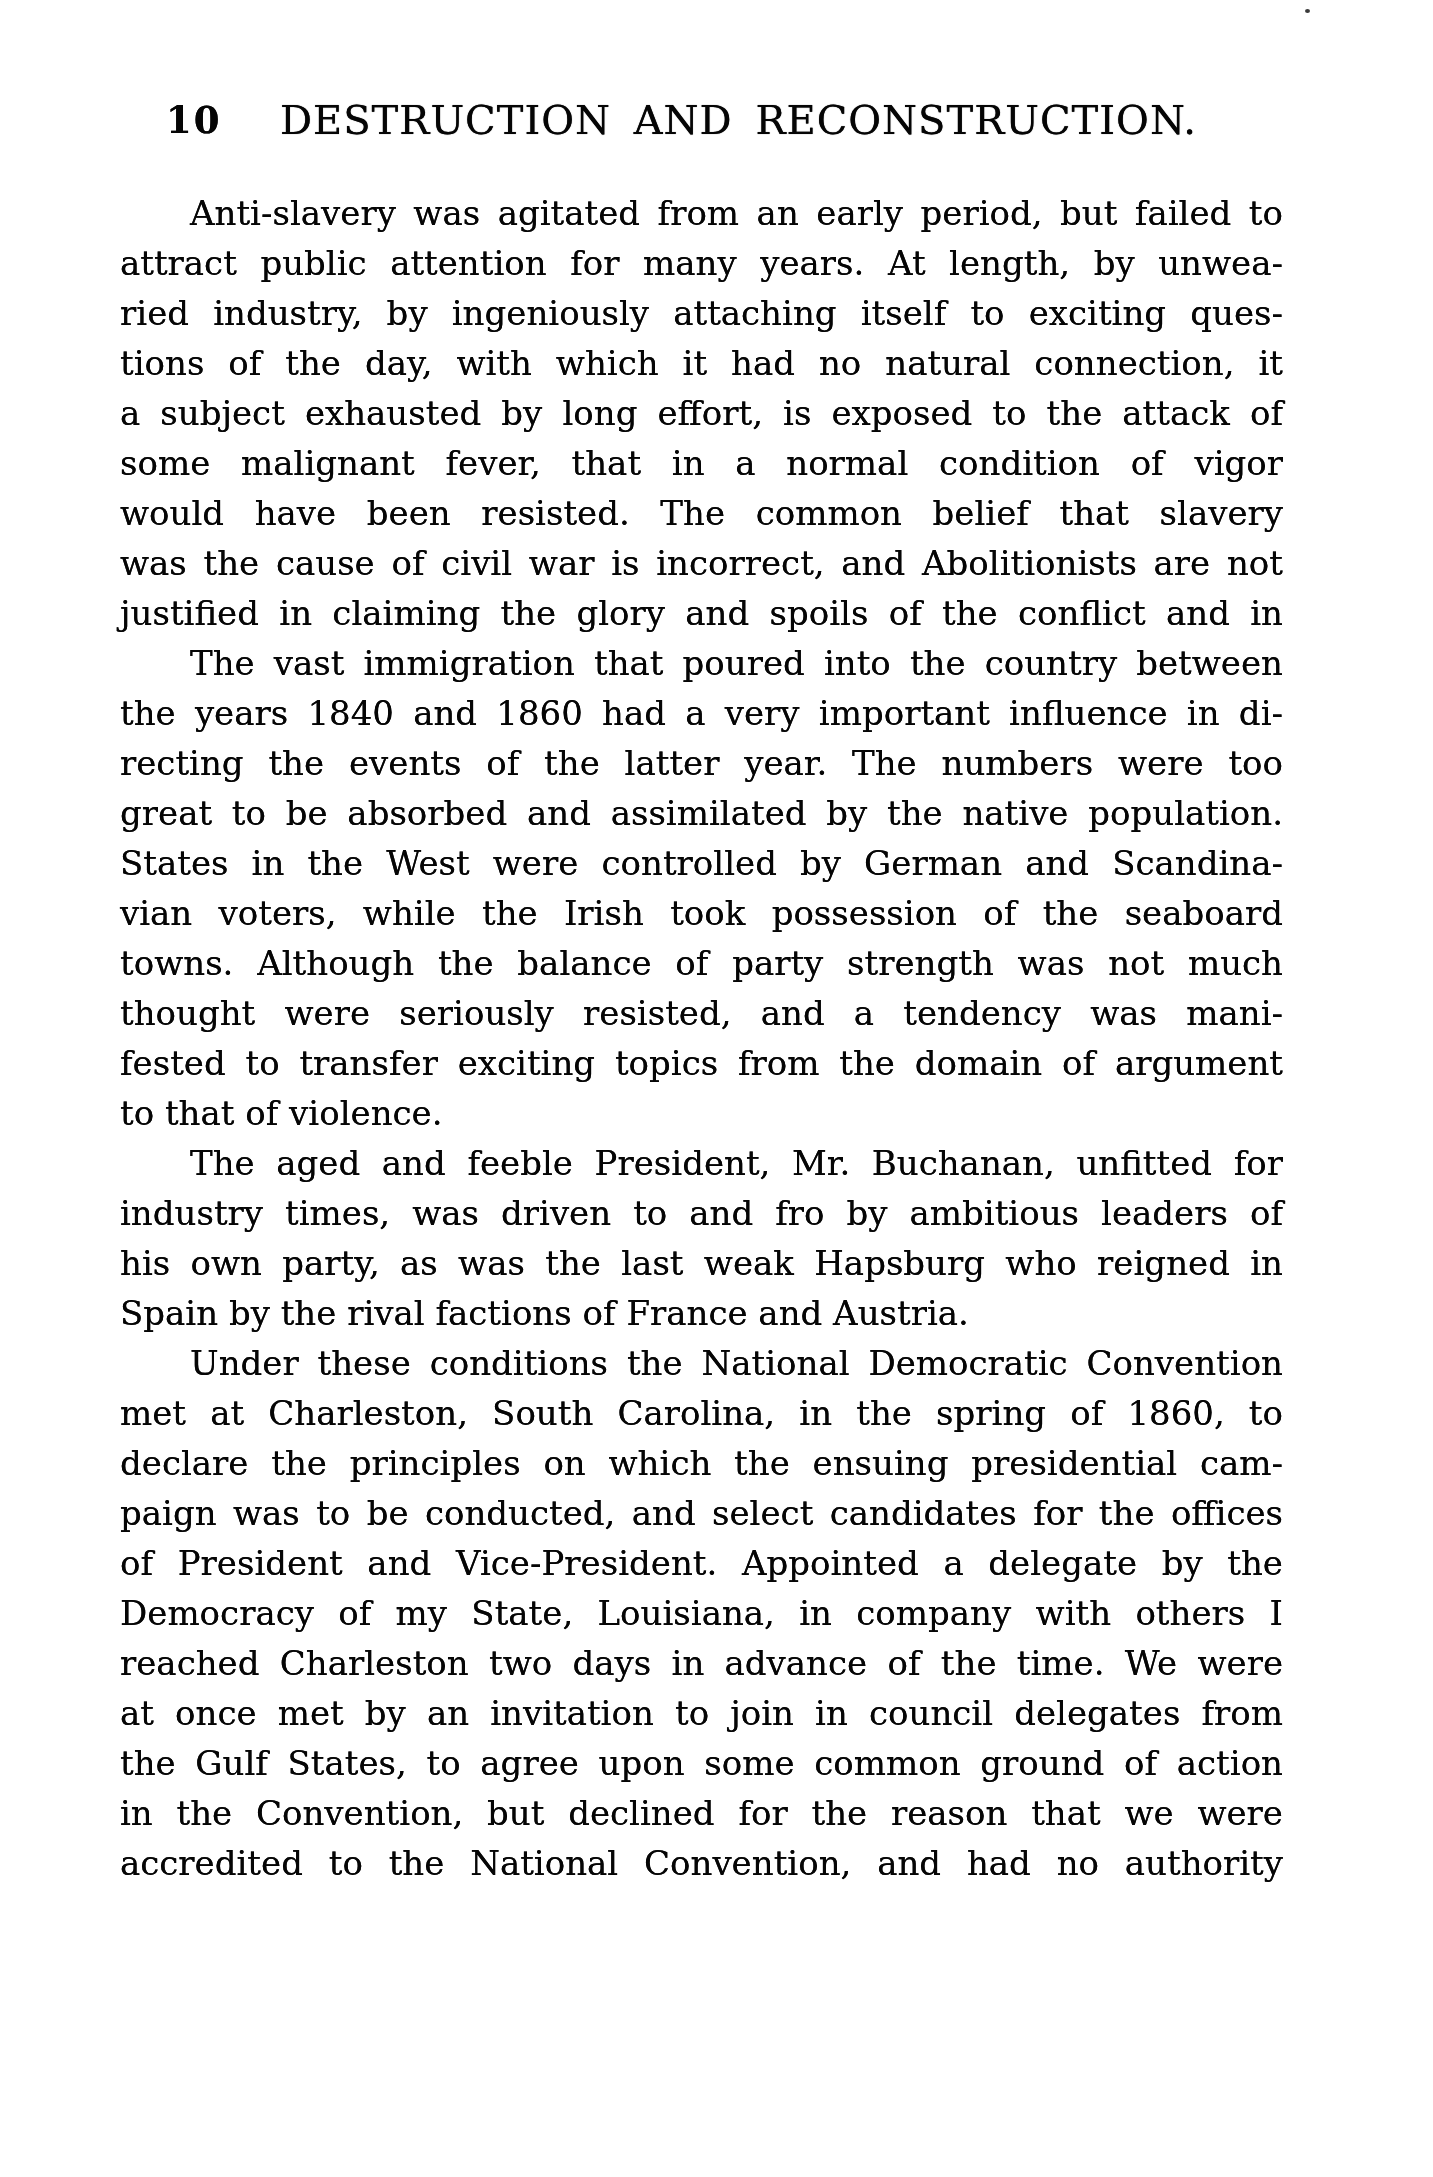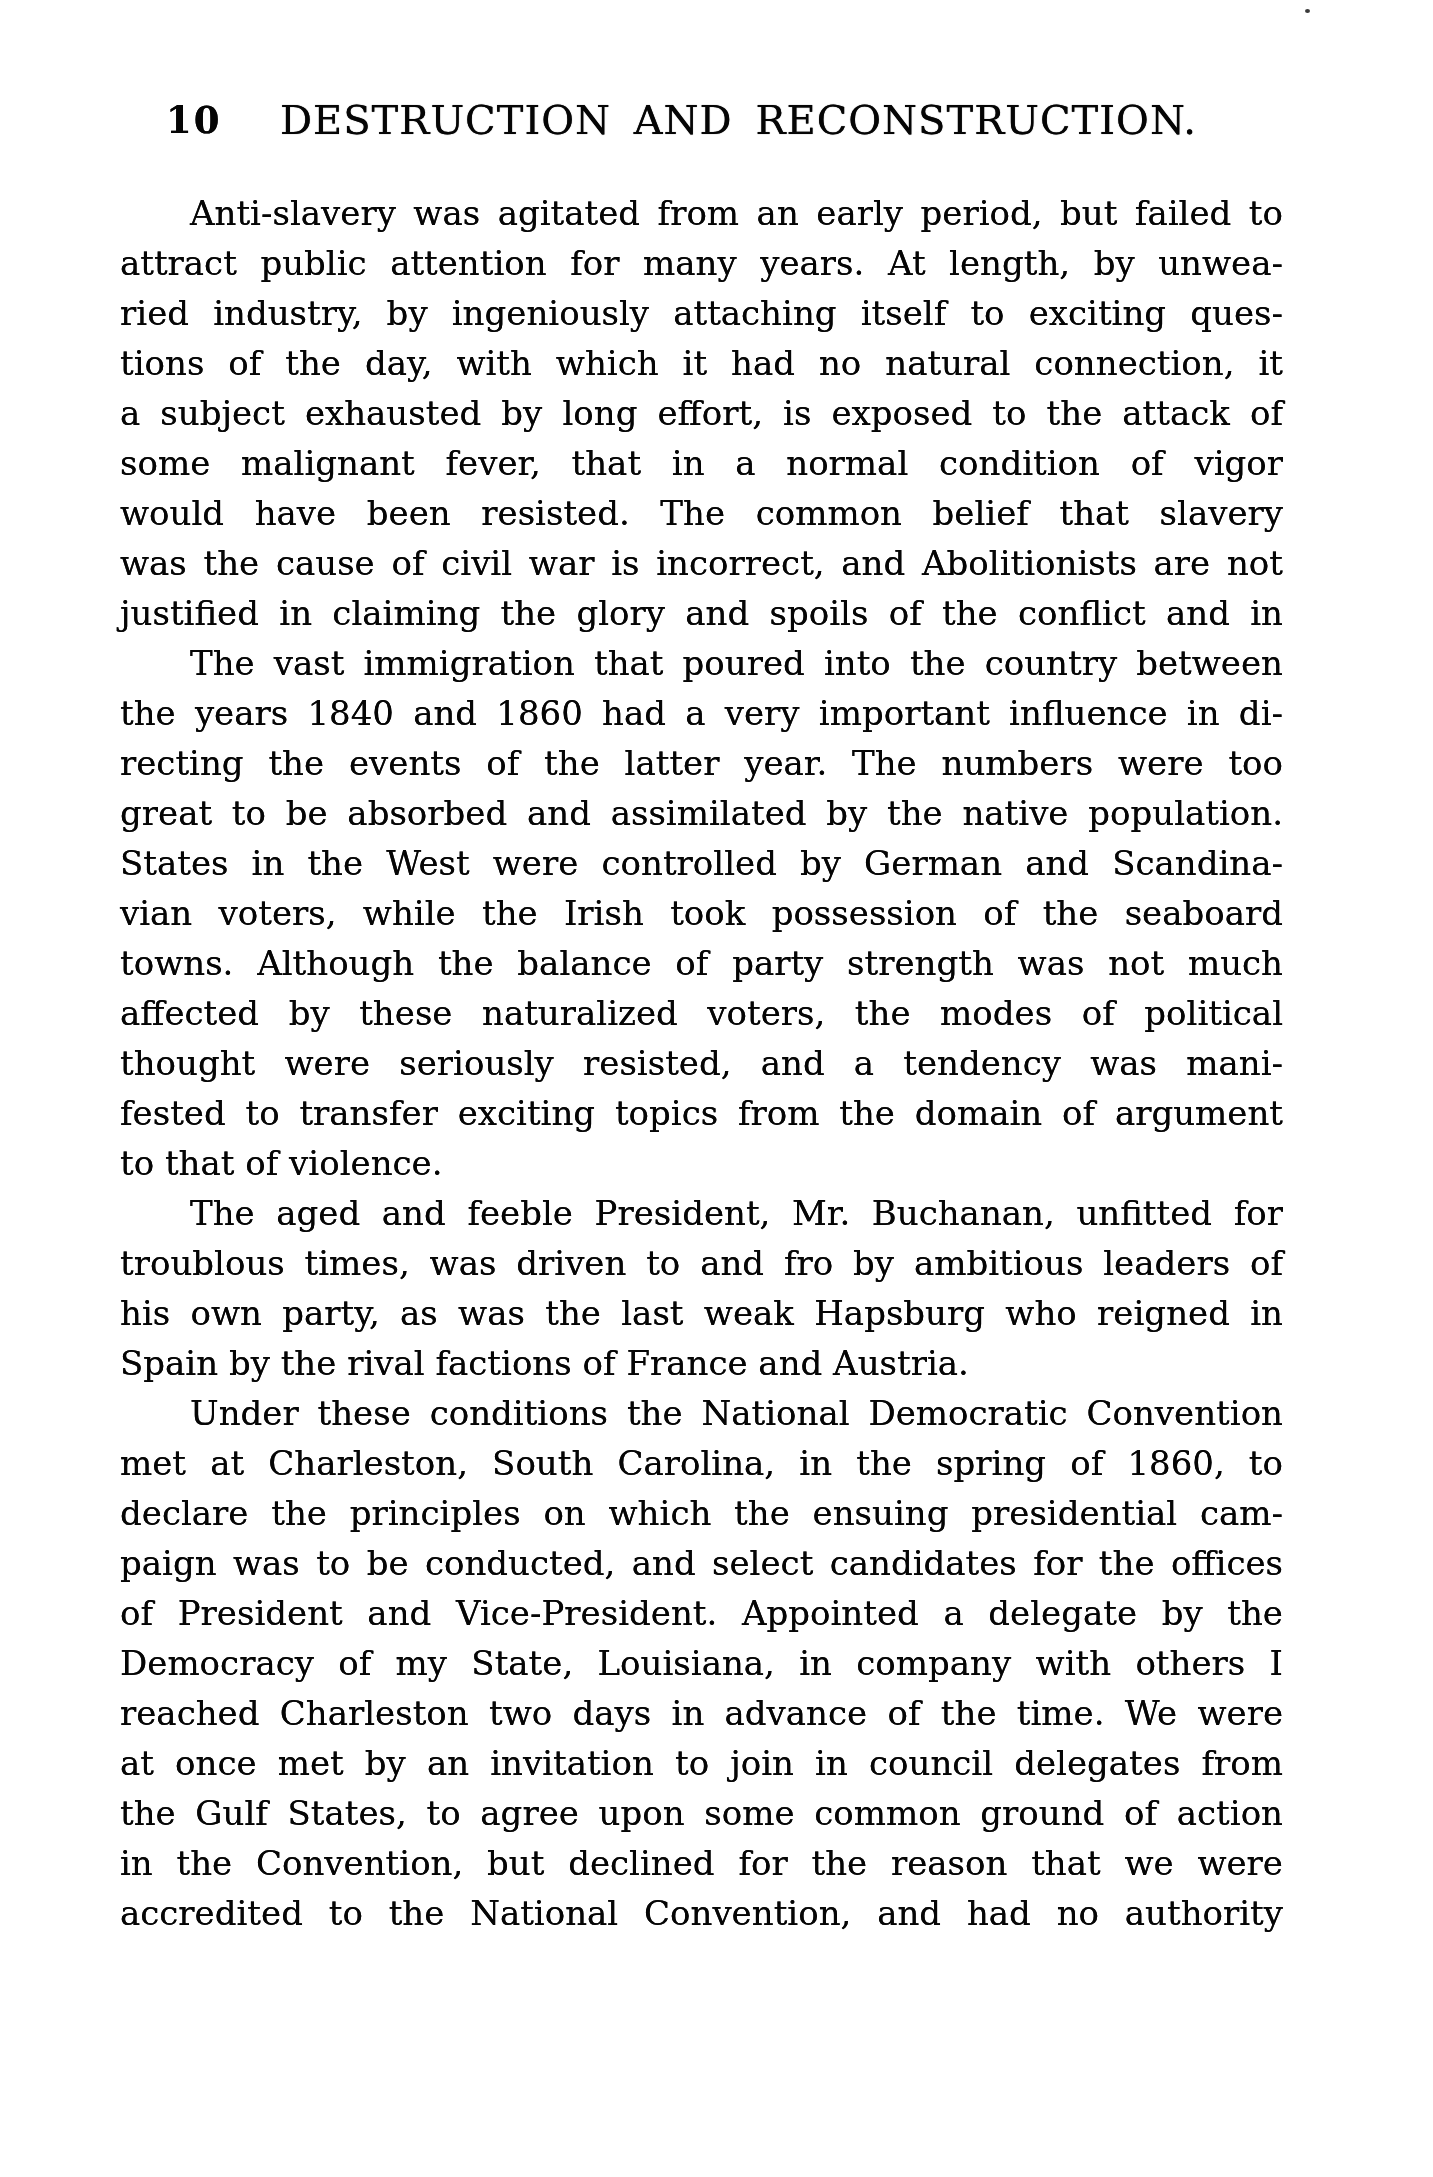--- a/index.html
+++ b/index.html
@@ -87,29 +87,28 @@
     </div>
 
     <div class="para">
       <div class="line indent">The vast immigration that poured into the country between</div>
       <div class="line">the years 1840 and 1860 had a very important influence in di-</div>
       <div class="line">recting the events of the latter year. The numbers were too</div>
       <div class="line">great to be absorbed and assimilated by the native population.</div>
       <div class="line">States in the West were controlled by German and Scandina-</div>
       <div class="line">vian voters, while the Irish took possession of the seaboard</div>
       <div class="line">towns. Although the balance of party strength was not much</div>
-      <div class="line">affected by these naturalized voters, the modes of political</div>
       <div class="line">thought were seriously resisted, and a tendency was mani-</div>
       <div class="line">fested to transfer exciting topics from the domain of argument</div>
       <div class="line end">to that of violence.</div>
     </div>
 
     <div class="para">
       <div class="line indent">The aged and feeble President, Mr. Buchanan, unfitted for</div>
-      <div class="line">troublous times, was driven to and fro by ambitious leaders of</div>
+      <div class="line">industry times, was driven to and fro by ambitious leaders of</div>
       <div class="line">his own party, as was the last weak Hapsburg who reigned in</div>
       <div class="line end">Spain by the rival factions of France and Austria.</div>
     </div>
 
     <div class="para">
       <div class="line indent">Under these conditions the National Democratic Convention</div>
       <div class="line">met at Charleston, South Carolina, in the spring of 1860, to</div>
       <div class="line">declare the principles on which the ensuing presidential cam-</div>
       <div class="line">paign was to be conducted, and select candidates for the offices</div>
       <div class="line">of President and Vice-President. Appointed a delegate by the</div>

